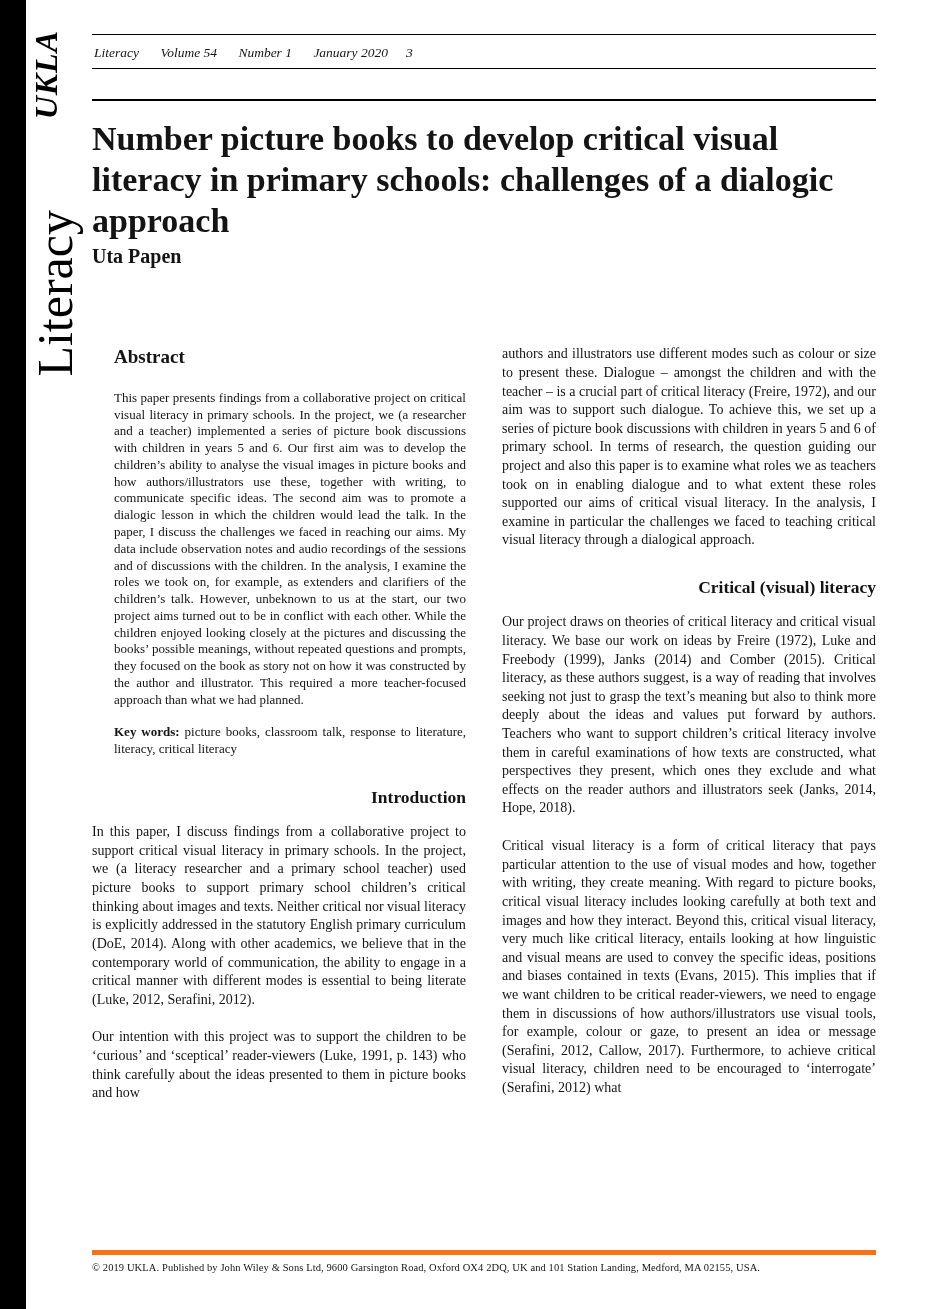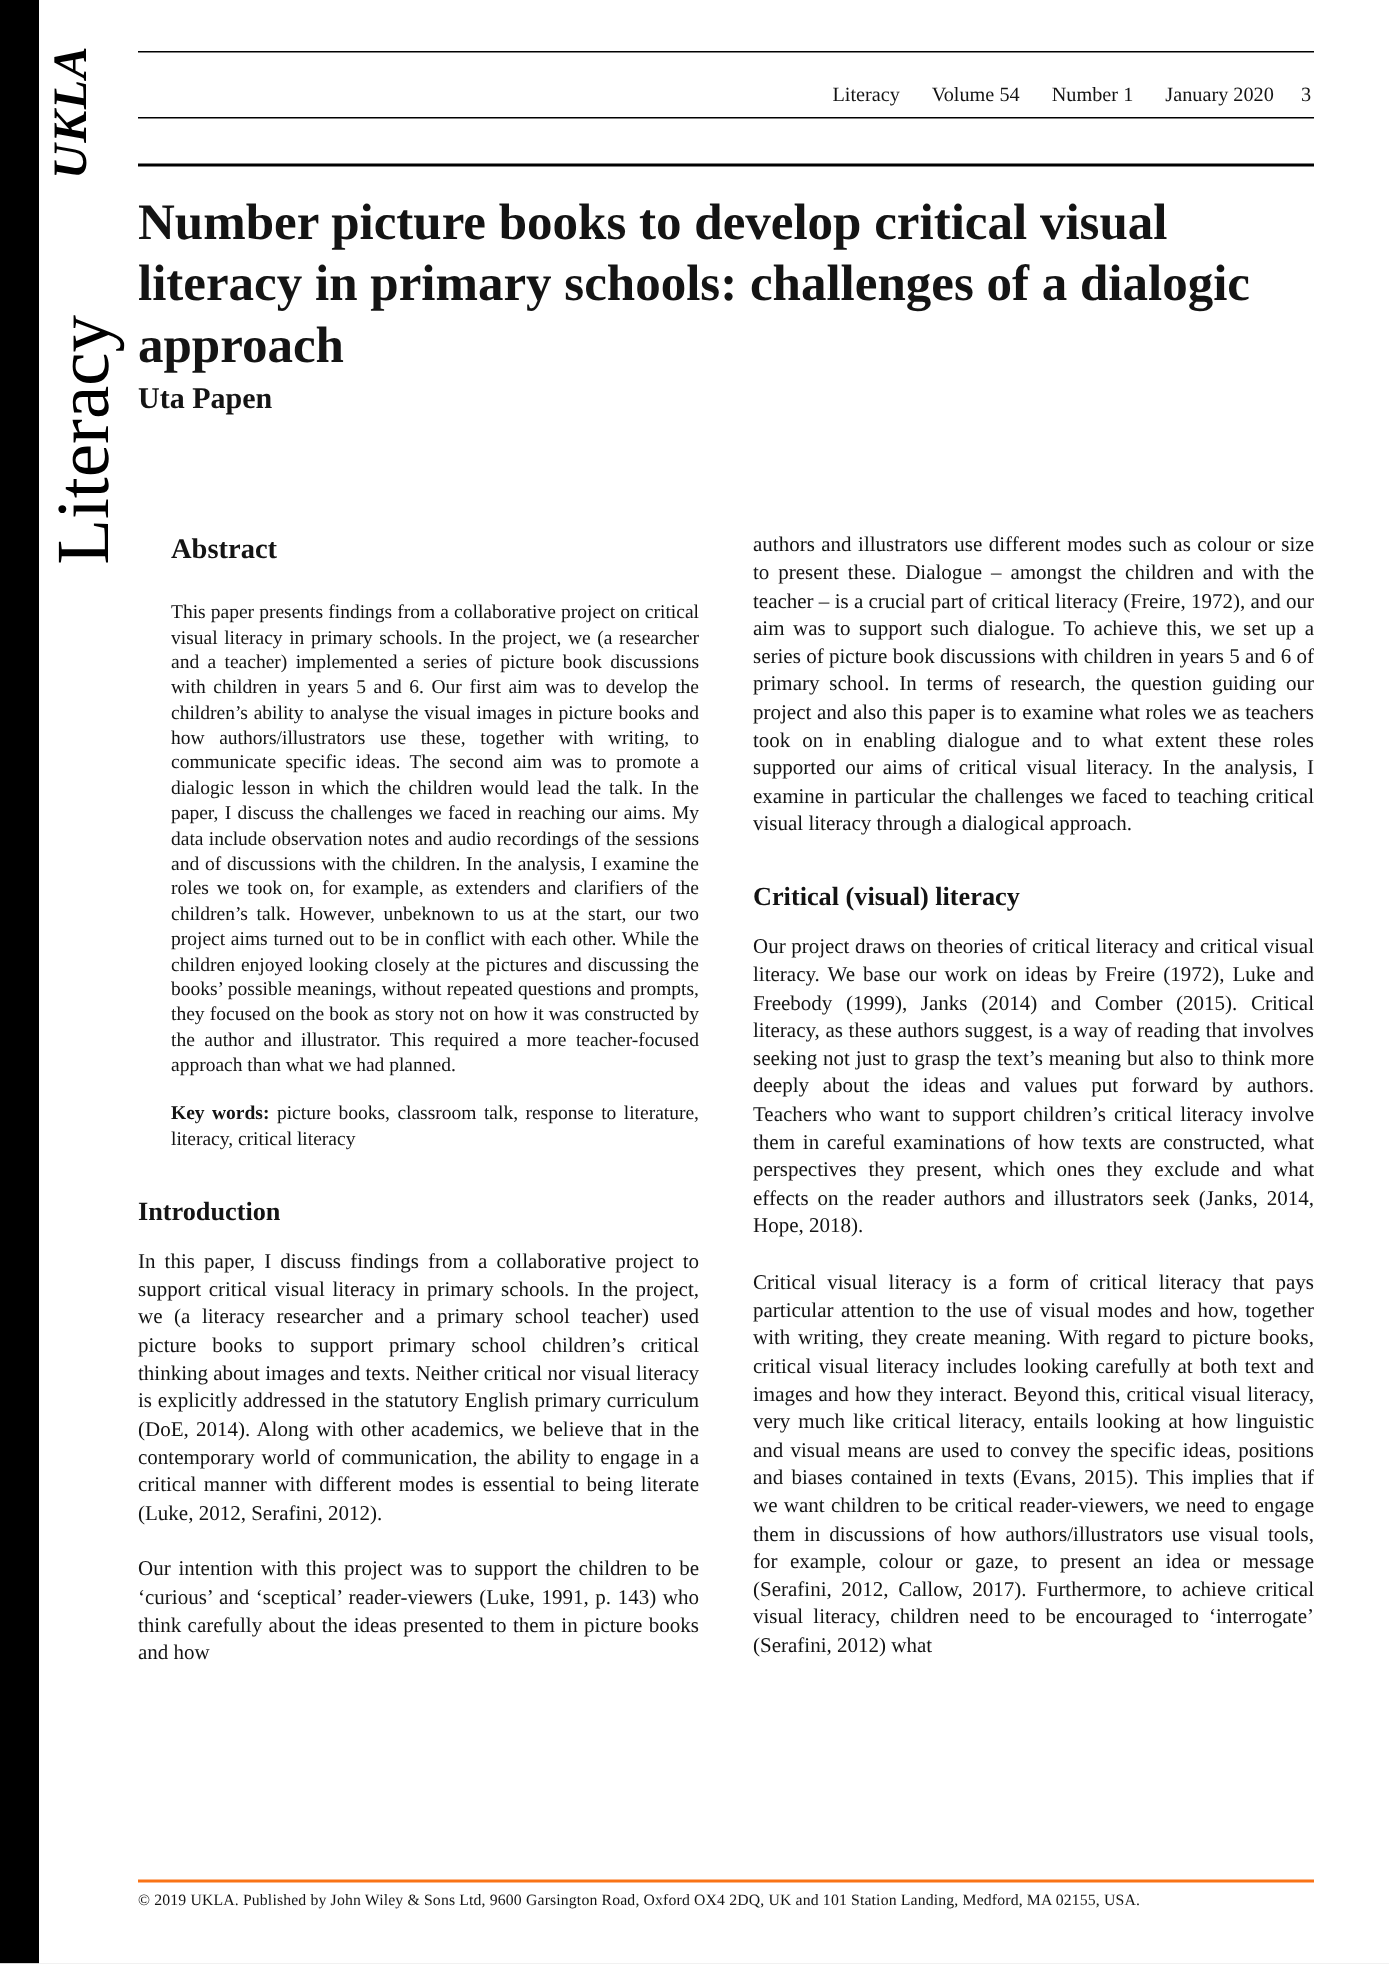--- a/index.html
+++ b/index.html
@@ -46,24 +46,25 @@
   .content {
     position: absolute;
     left: 92px; top: 0;
     width: 784px;
   }
 
   .running-head {
     margin-top: 34px;
     border-top: 1px solid #000;
     border-bottom: 1px solid #000;
-    padding: 20px 2px 7px 2px;
+    padding: 10px 2px 7px 2px;
     display: flex;
-    justify-content: flex-end;
+    justify-content: flex-start;
     align-items: baseline;
+    font-style: italic;
     font-size: 13.5px;
   }
   .rh-left span { margin-right: 18px; }
 
   .title-rule {
     margin-top: 30px;
     border-top: 2px solid #000;
   }
 
   h1.article-title {
@@ -106,29 +107,29 @@
     text-align: left;
   }
   .abstract p.abs-body { margin: 0 0 16px 0; }
   .keywords { margin: 0; }
   .kw-label { font-weight: bold; }
 
   h2.section-heading {
     font-size: 17.5px;
     font-weight: bold;
     margin: 28px 0 14px 0;
-    text-align: left;
+    text-align: right;
   }
   .col-right h2.section-heading { margin-top: 26px; }
 
   .footer {
     position: absolute;
     left: 92px; bottom: 36px;
     width: 784px;
-    border-top: 2px solid #f97316;
+    border-top: 5px solid #f97316;
     padding-top: 7px;
     font-size: 10.5px;
     letter-spacing: 0.1px;
     text-align: left;
   }
 </style>
 </head>
 <body>
 
 <div class="page">

